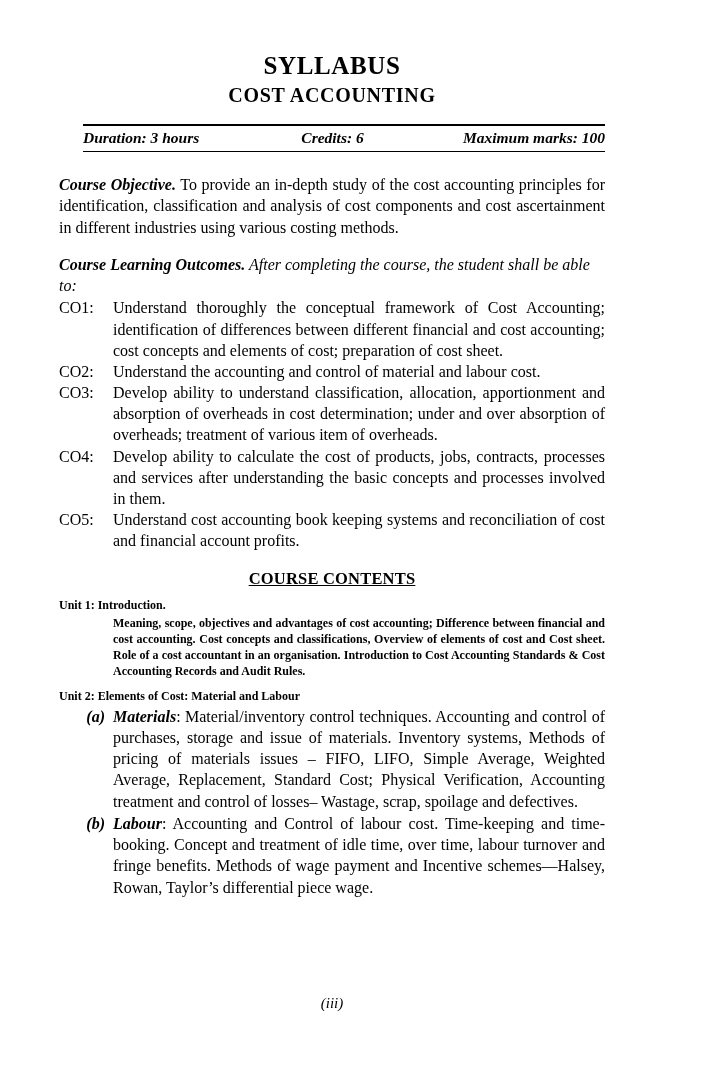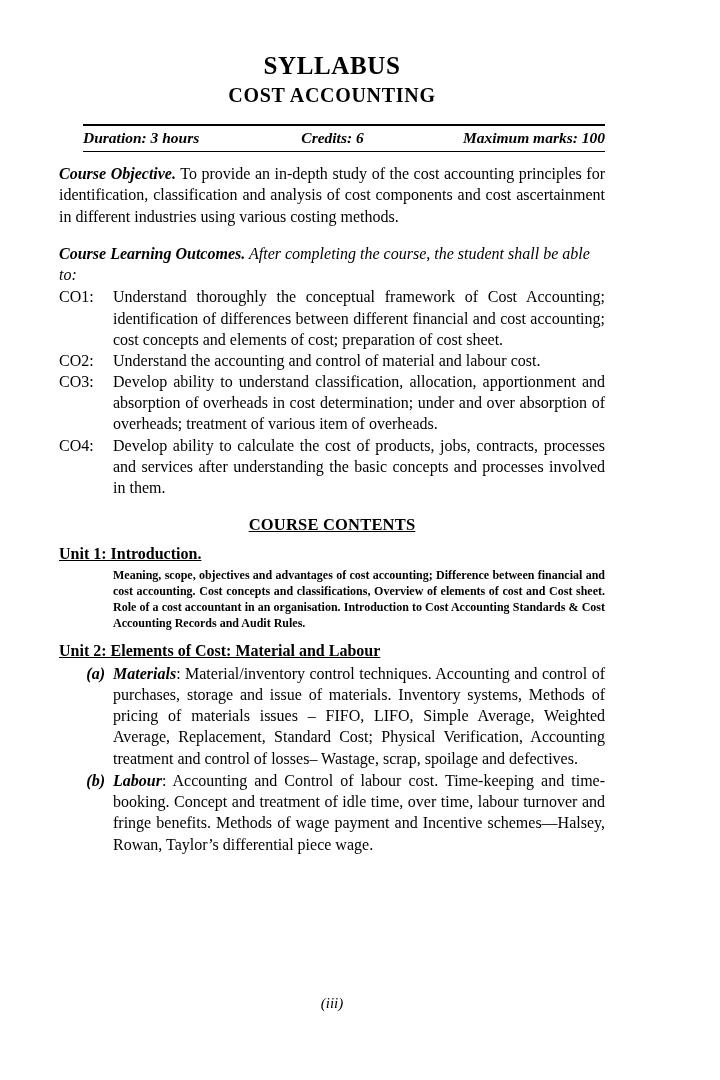--- a/index.html
+++ b/index.html
@@ -65,21 +65,21 @@
     margin-left: 24px;
   }
   .meta-row > div { white-space: nowrap; }
   .meta-center { margin-left: 42px; margin-right: auto; padding-left: 60px; }
 
   
   .para {
     font-size: 16px;
     line-height: 1.33;
     text-align: justify;
-    margin-top: 11px;
+    margin-top: 22px;
   }
   .lead {
     font-weight: bold;
     font-style: italic;
   }
   .lead-italic { font-style: italic; }
 
   .clo-head {
     font-size: 16px;
     line-height: 1.33;
@@ -113,24 +113,23 @@
     font-size: 16.5px;
     font-weight: bold;
     text-decoration: underline;
     margin-top: 17px;
     letter-spacing: 0.2px;
   }
 
   
   .unit { margin-top: 9px; }
   .unit-title {
-    font-size: 16px;
+    font-size: 12px;
     font-weight: bold;
     line-height: 1.3;
-    text-decoration: underline;
   }
   .unit-body {
     font-size: 12px;
     line-height: 1.33;
     text-align: justify;
     margin-left: 54px;
     margin-top: 3px;
     font-weight: bold;
   }
 
@@ -201,20 +200,24 @@
       <span class="co-text">Understand the accounting and control of material and labour cost.</span>
     </div>
     <div class="co-item">
       <span class="co-label">CO3:</span>
       <span class="co-text">Develop ability to understand classification, allocation, apportionment and absorption of overheads in cost determination; under and over absorption of overheads; treatment of various item of overheads.</span>
     </div>
     <div class="co-item">
       <span class="co-label">CO4:</span>
       <span class="co-text">Develop ability to calculate the cost of products, jobs, contracts, processes and services after understanding the basic concepts and processes involved in them.</span>
     </div>
+    <div class="co-item">
+      <span class="co-label">CO5:</span>
+      <span class="co-text">Understand cost accounting book keeping systems and reconciliation of cost and financial account profits.</span>
+    </div>
   </div>
 
   <div class="contents-head">COURSE CONTENTS</div>
 
   <div class="unit">
     <div class="unit-title">Unit 1: Introduction.</div>
     <div class="unit-body">Meaning, scope, objectives and advantages of cost accounting; Difference between financial and cost accounting. Cost concepts and classifications, Overview of elements of cost and Cost sheet. Role of a cost accountant in an organisation. Introduction to Cost Accounting Standards &amp; Cost Accounting Records and Audit Rules.</div>
   </div>
 
   <div class="unit">

